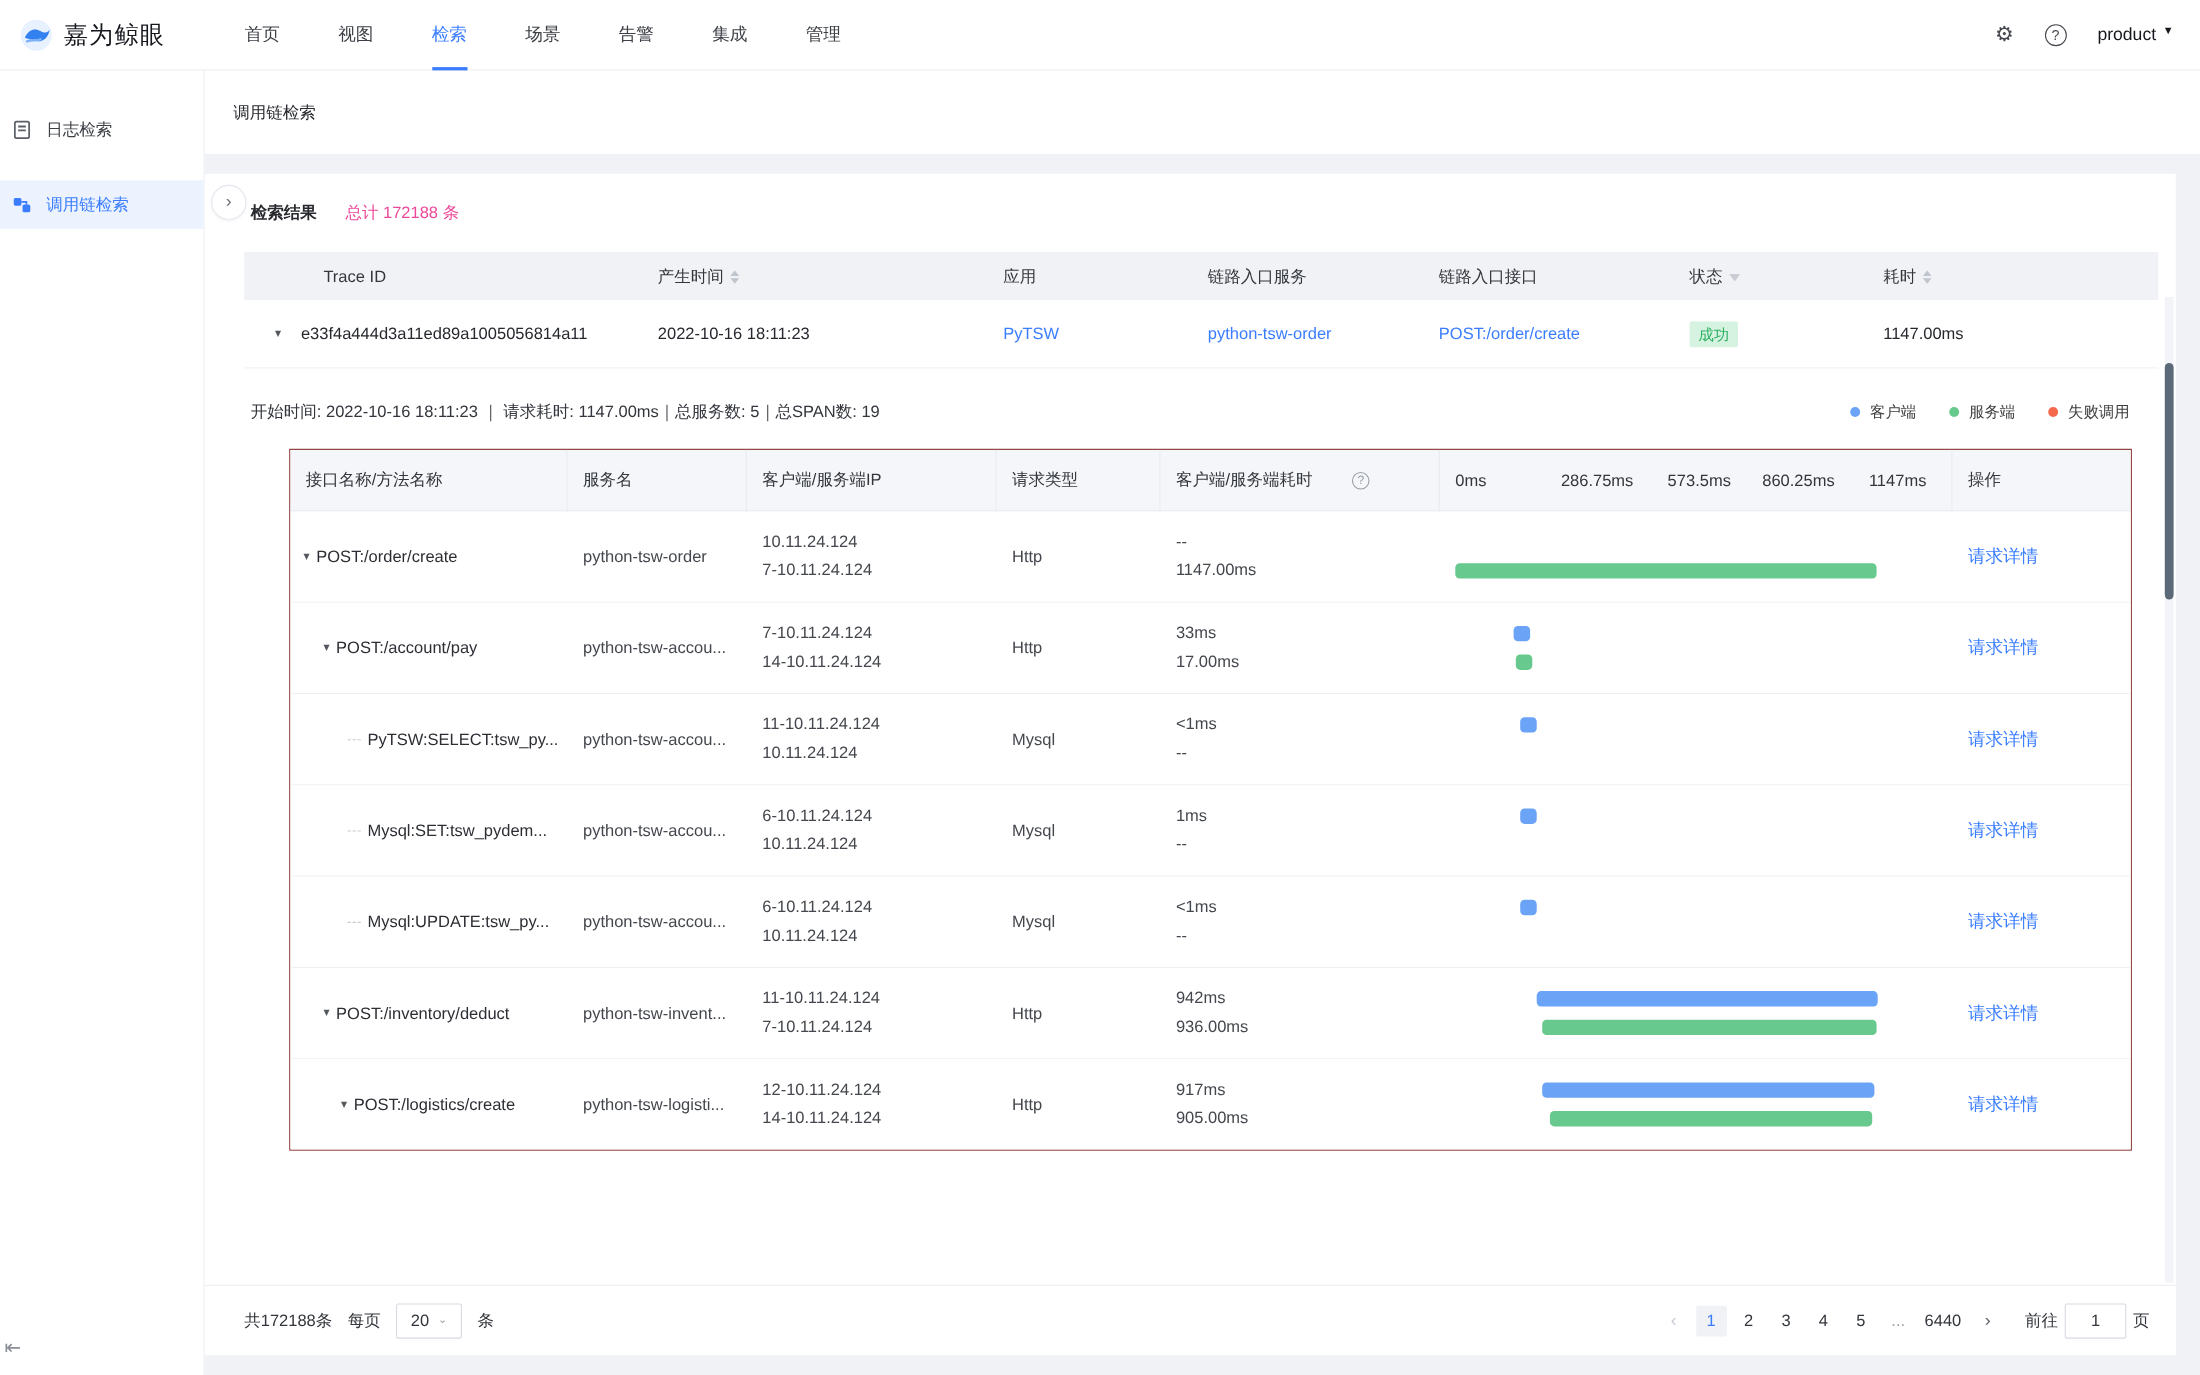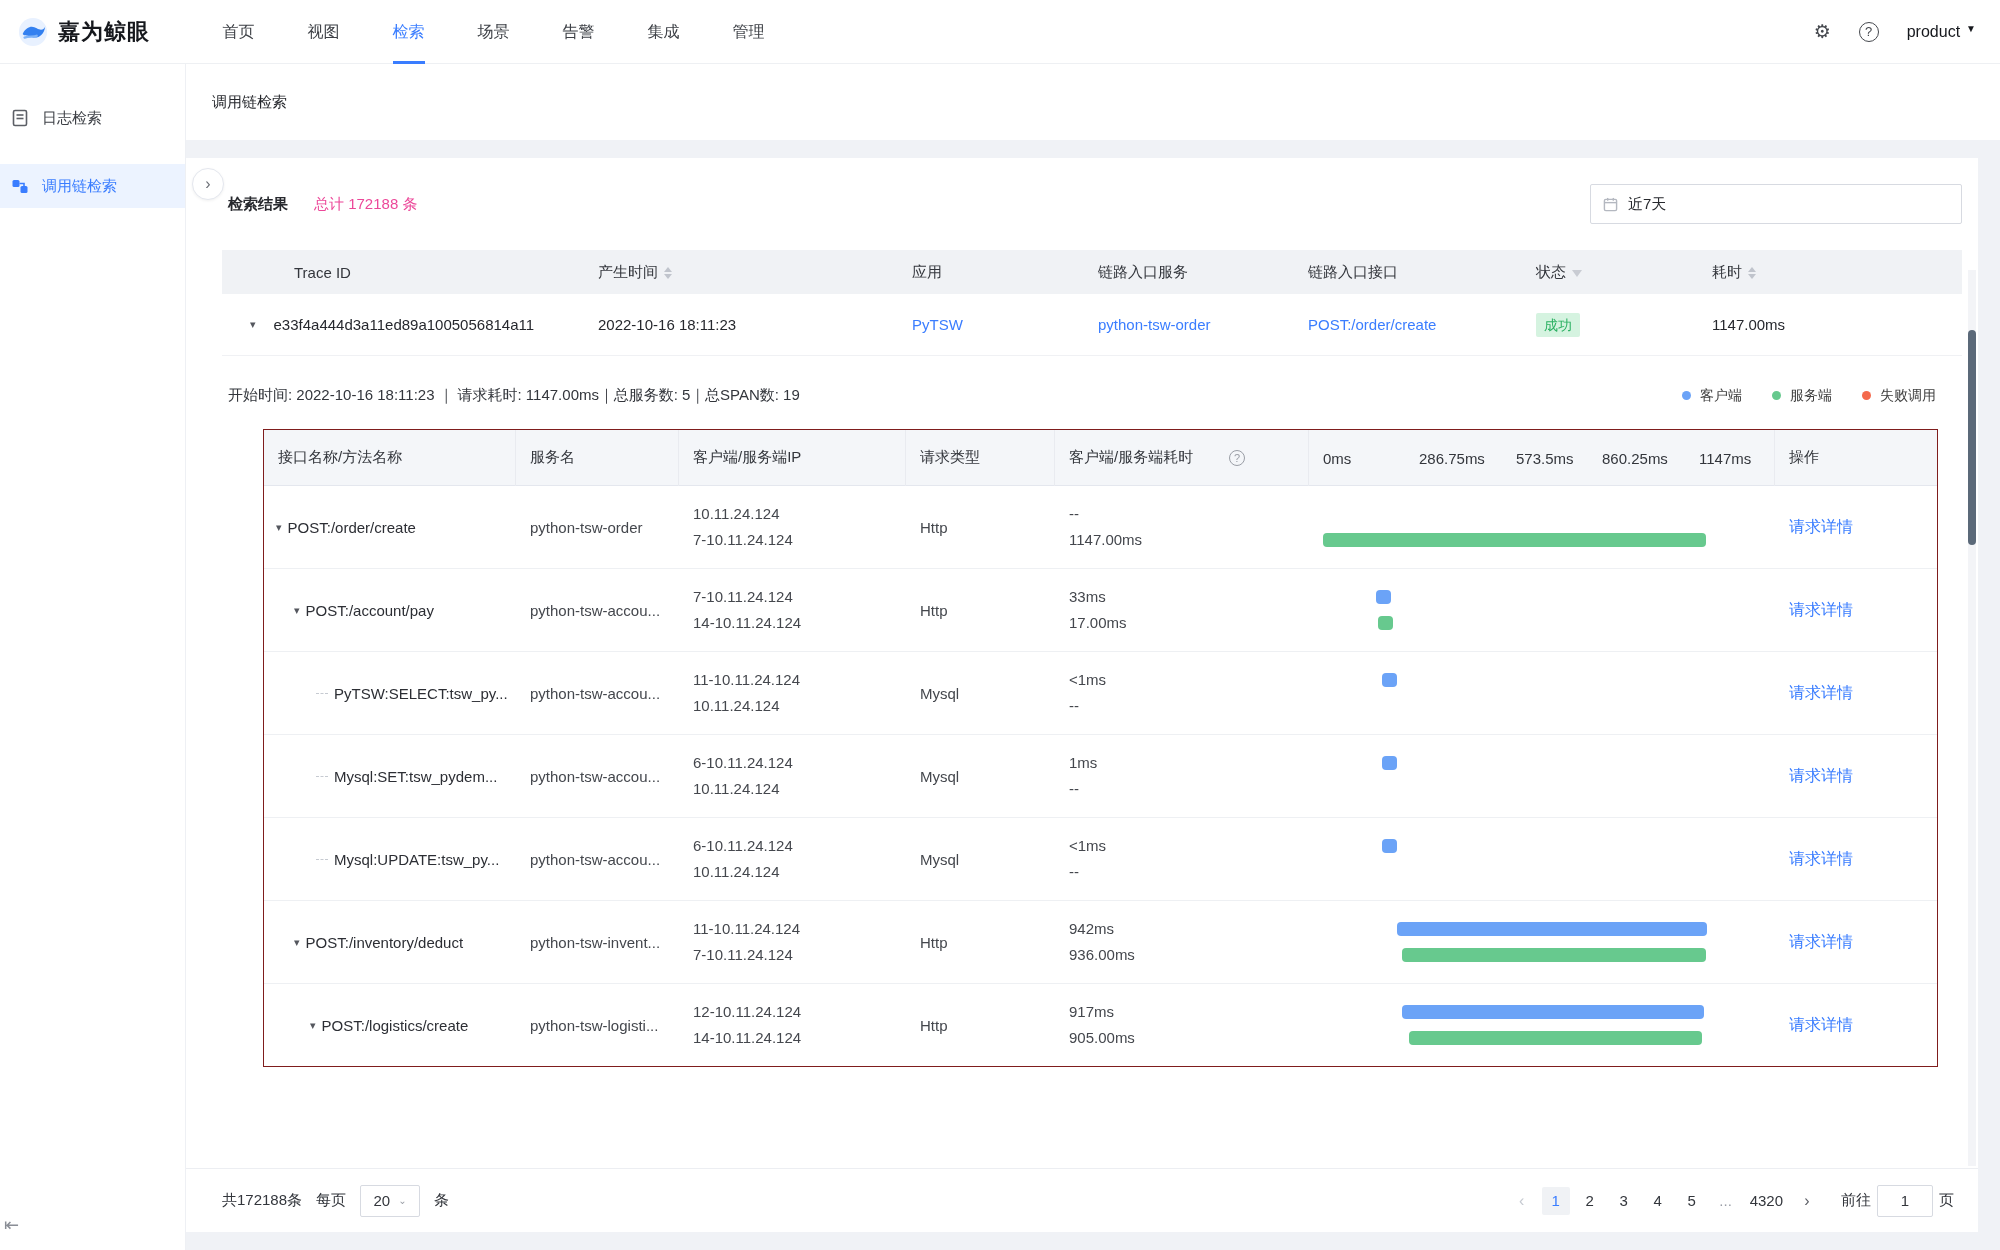--- a/index.html
+++ b/index.html
@@ -4,21 +4,21 @@
 <style>
   * { margin:0; padding:0; box-sizing:border-box; }
   html,body { width:2000px; height:1250px; overflow:hidden; }
   body { font-family:"Liberation Sans","DejaVu Sans",sans-serif; background:#f0f2f6; color:#26282e; }
   a { text-decoration:none; }
 
   
   .topbar { position:absolute; top:0; left:0; width:2000px; height:64px; background:#fff;
             border-bottom:1px solid #eef0f3; display:flex; align-items:center; z-index:20; }
   .brand { display:flex; align-items:center; gap:10px; padding-left:18px; width:176px; }
-  .brand-name { font-size:22px; font-weight:bold; color:#16181d; letter-spacing:1px; white-space:nowrap; }
+  .brand-name { font-size:22px; font-weight:normal; color:#16181d; letter-spacing:1px; white-space:nowrap; }
   .topnav { display:flex; align-items:center; height:64px; margin-left:20px; }
   .topnav-item { width:85px; text-align:center; font-size:16px; color:#3d4046; height:64px; line-height:64px;
                  position:relative; cursor:pointer; white-space:nowrap; }
   .topnav-item.active { color:var(--primary); }
   .topnav-item.active::after { content:""; position:absolute; left:50%; transform:translateX(-50%);
                  bottom:0; width:32px; height:3px; background:var(--primary); }
   .topbar-right { margin-left:auto; display:flex; align-items:center; gap:28px; padding-right:24px; }
   .gear { font-size:19px; color:#45484e; line-height:1; cursor:pointer; }
   .help-circle { width:20px; height:20px; border:1.5px solid #45484e; border-radius:50%; font-size:13px;
                  color:#45484e; display:flex; align-items:center; justify-content:center; cursor:pointer; }
@@ -191,29 +191,20 @@
   </div>
 
   <div class="card">
     <div class="panel-collapse-btn">›</div>
 
     <div class="results-bar">
       <div class="results-left">
         <span class="results-title">检索结果</span>
         <span class="results-total">总计 172188 条</span>
       </div>
-      <div class="date-input">
-        <svg width="15" height="15" viewBox="0 0 16 16">
-            <rect x="1.5" y="2.5" width="13" height="12" rx="1.5" fill="none" stroke="#b4b8c0" stroke-width="1.5"></rect>
-            <line x1="1.5" y1="6" x2="14.5" y2="6" stroke="#b4b8c0" stroke-width="1.5"></line>
-            <line x1="5" y1="1" x2="5" y2="4" stroke="#b4b8c0" stroke-width="1.5"></line>
-            <line x1="11" y1="1" x2="11" y2="4" stroke="#b4b8c0" stroke-width="1.5"></line>
-          </svg>
-        <span>近7天</span>
-      </div>
     </div>
 
     <div class="trace-table">
       <div class="t-head">
         <div class="tc tc1">Trace ID</div>
         <div class="tc tc2">
           <span>产生时间</span><span class="sorter">
               <i class="up"></i>
               <i class="dn"></i>
             </span>
@@ -474,21 +465,21 @@
         <span>条</span>
       </div>
       <div class="pg-right">
         <span class="pg-btn pg-arrow">‹</span>
         <span class="pg-btn active">1</span>
         <span class="pg-btn">2</span>
         <span class="pg-btn">3</span>
         <span class="pg-btn">4</span>
         <span class="pg-btn">5</span>
         <span class="pg-btn pg-ellipsis">...</span>
-        <span class="pg-btn">4320</span>
+        <span class="pg-btn">6440</span>
         <span class="pg-btn pg-arrow en">›</span>
         <span class="goto-label">前往</span>
         <input class="goto-input" value="1" style="">
         <span>页</span>
       </div>
     </div>
 
     <div class="vscroll-track"></div>
     <div class="vscroll-thumb"></div>
   </div>

